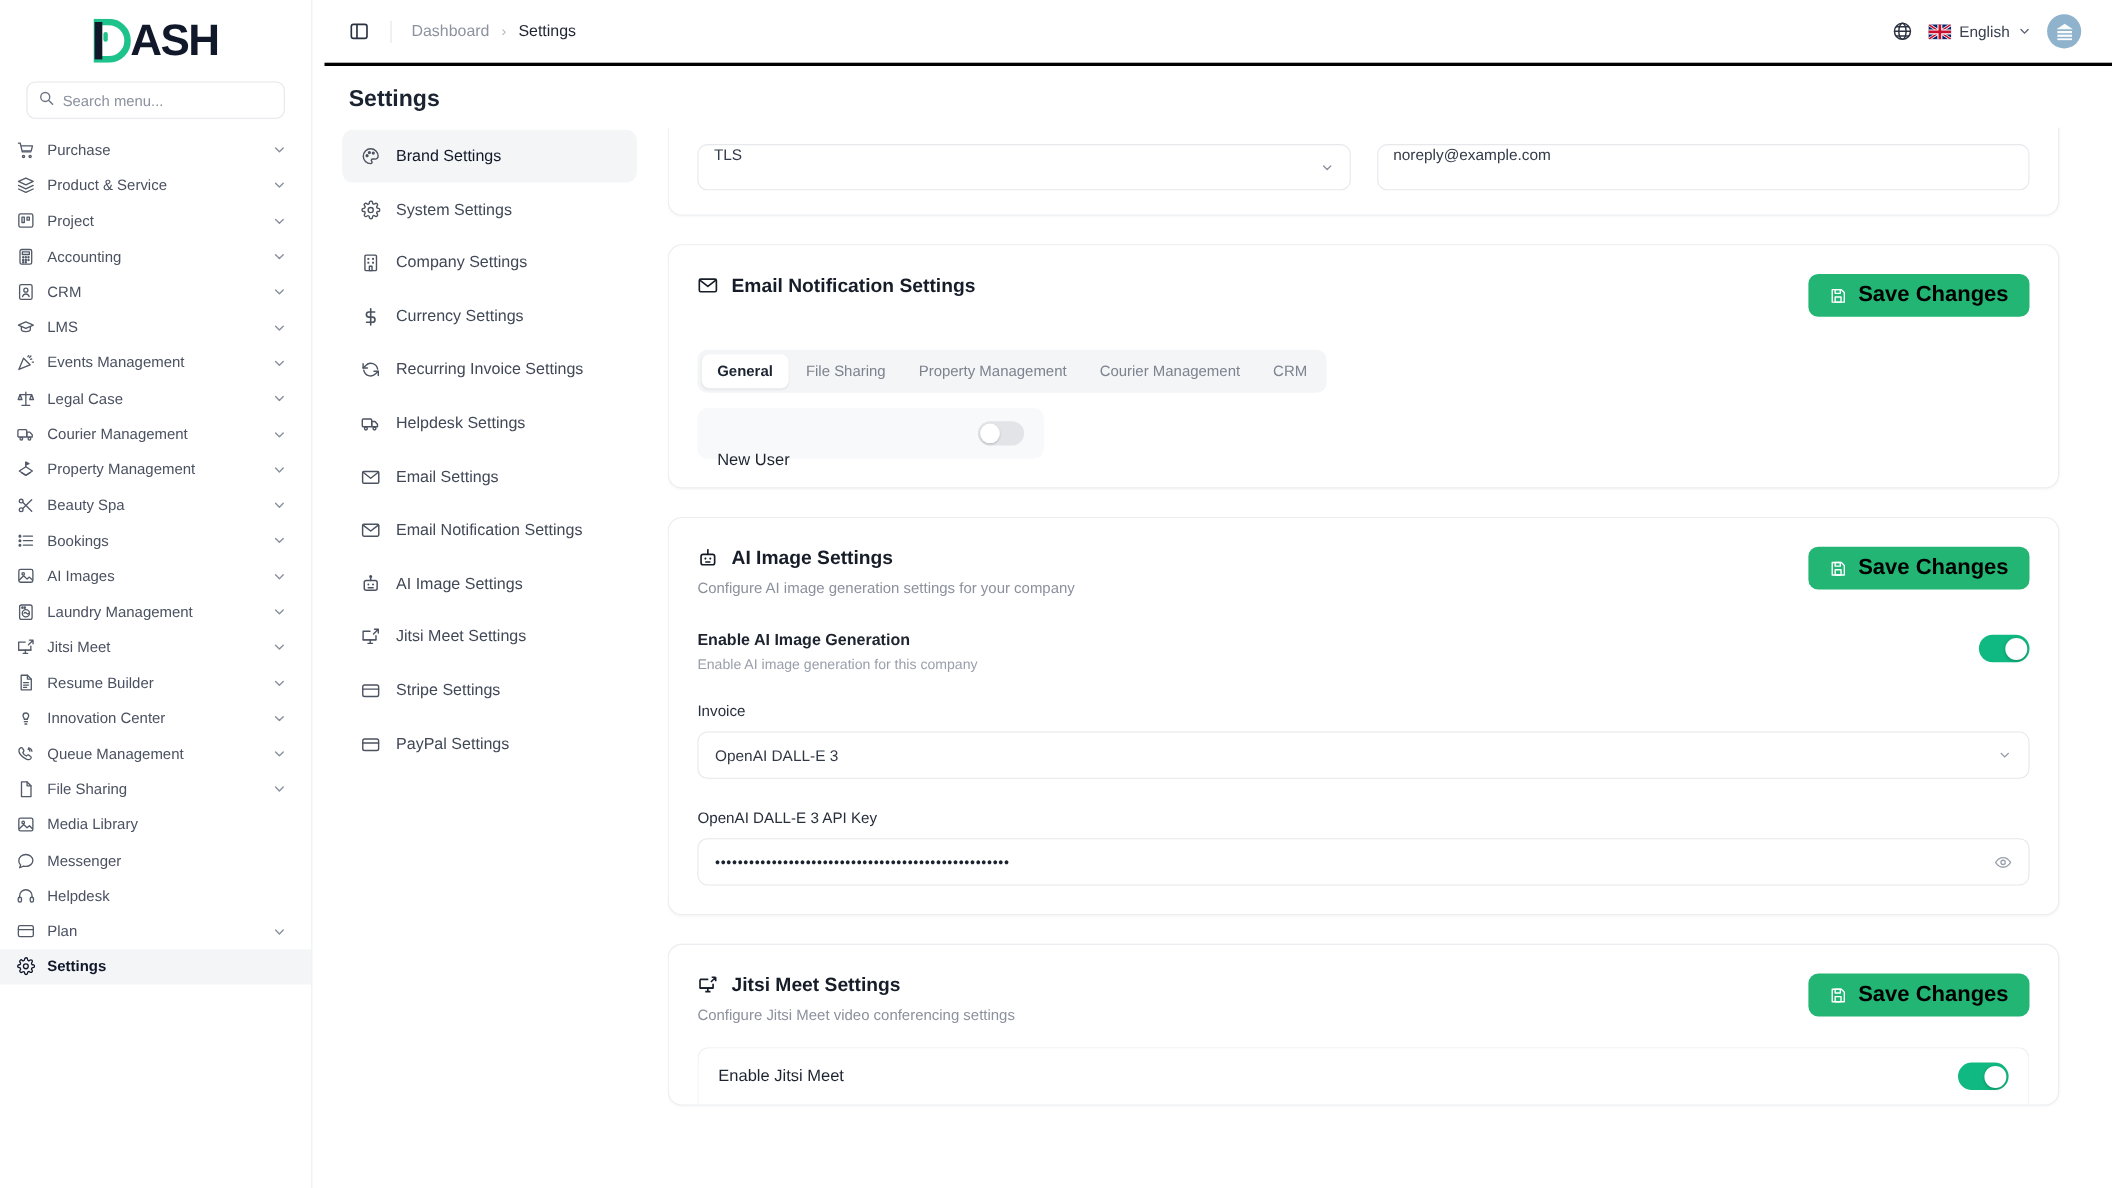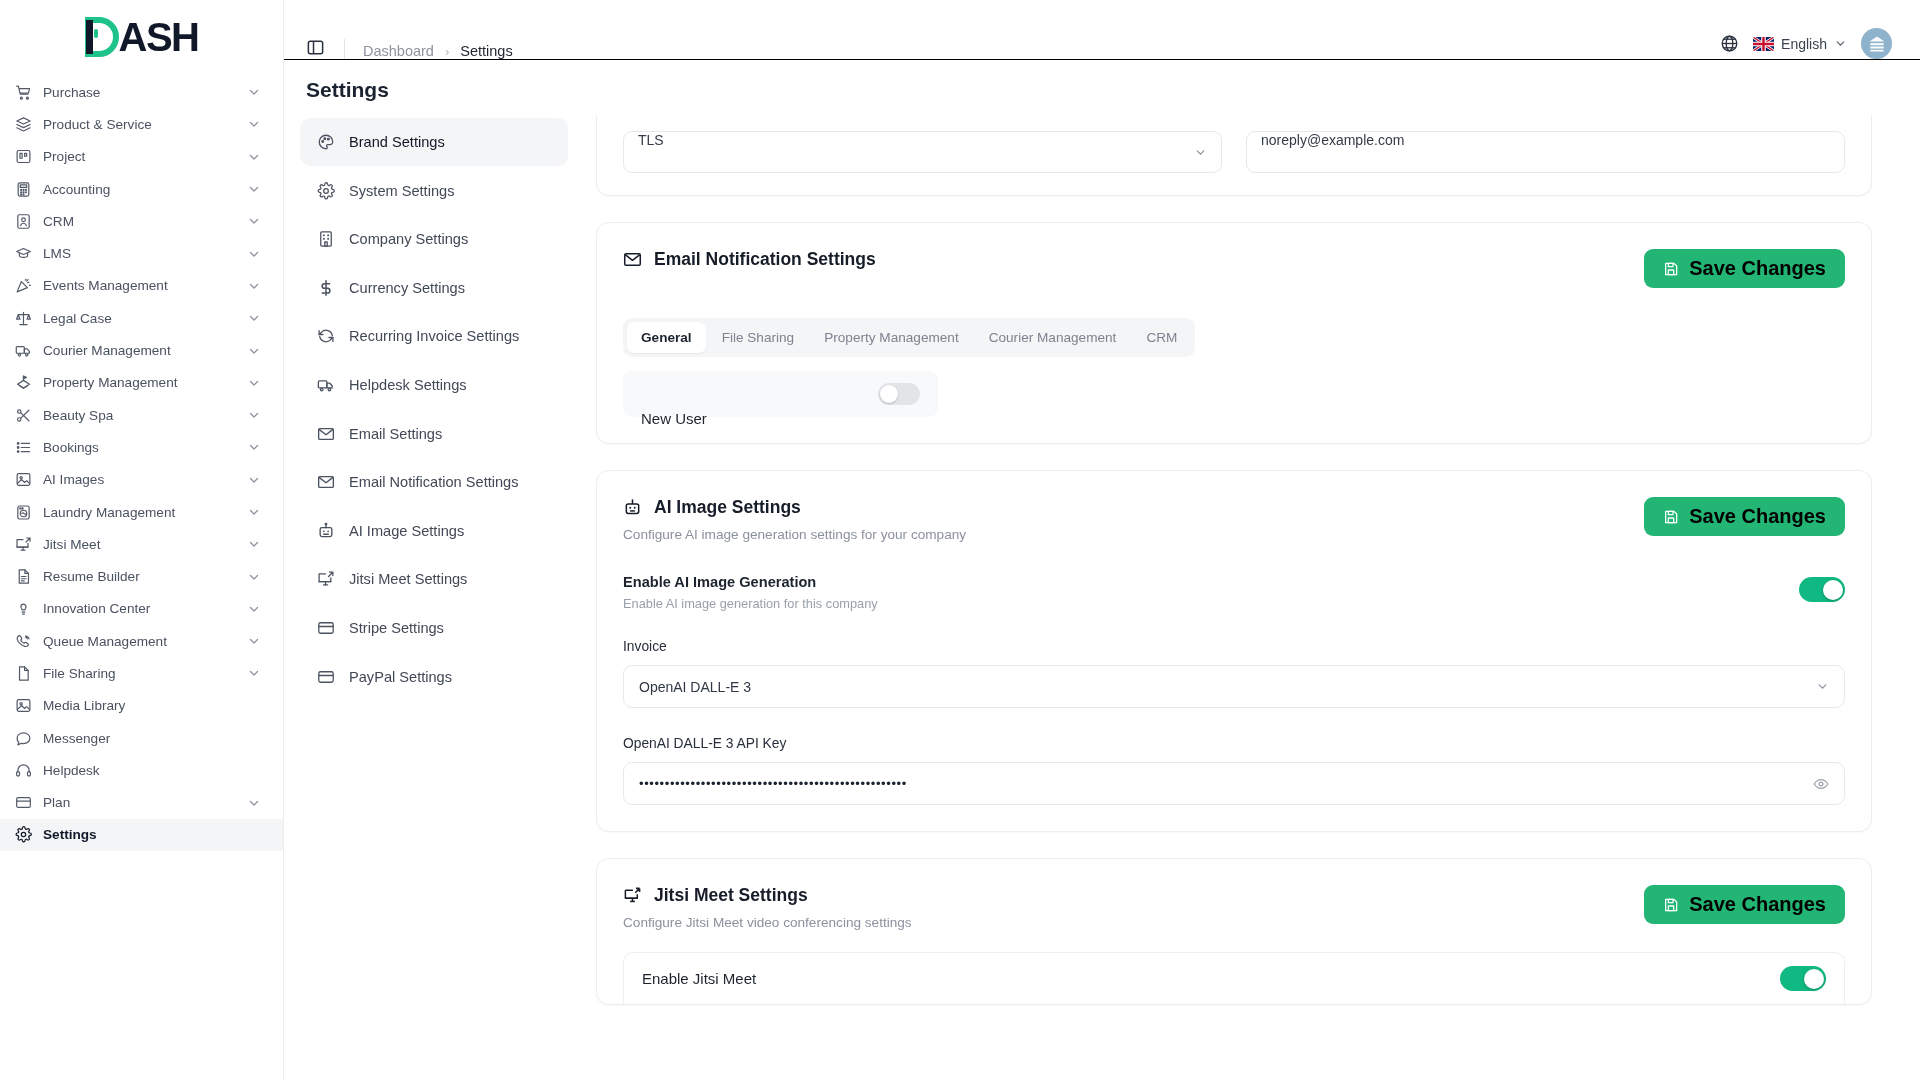--- a/index.html
+++ b/index.html
@@ -2,21 +2,21 @@
 <html><head>
 <meta charset="utf-8">
 <style>
   * { box-sizing: border-box; margin: 0; padding: 0; }
   html, body {
     width: 1920px; height: 1080px;
     font-family: "Liberation Sans", sans-serif;
     background: #ffffff;
     overflow: hidden;
   }
-  .app { display: flex; width: 1920px; height: 1080px; }
+  .app { display: flex; width: 1920px; height: 1080px; gap: 11px; }
 
   
   .sidebar {
     width: 284px; height: 1080px;
     background: #ffffff;
     border-right: 1px solid #ebedf0;
     display: flex; flex-direction: column;
     position: relative;
     flex: 0 0 284px;
   }
@@ -58,22 +58,22 @@
   .nav-item .lbl { flex: 1 1 auto; }
   .nav-item .chev { width: 14px; height: 14px; color: #8a909c; flex: 0 0 14px; }
   .nav-item .chev svg { width: 14px; height: 14px; display:block; }
   .nav-item.active { background: #f4f5f7; color: #11182a; font-weight: 600; }
   .nav-item.active .ico { color: #11182a; }
 
   
   .main { flex: 1 1 auto; height: 1080px; display: flex; flex-direction: column; background: #fff; min-width: 0;}
   .topbar {
     height: 60px; flex: 0 0 60px;
-    border-bottom: 1px solid #000000;
-    display: flex; align-items: flex-end;
+    border-bottom: 3px solid #000000;
+    display: flex; align-items: center;
     padding: 0 28px 0 22px;
     background: #fff;
   }
   .panel-toggle { width: 24px; height: 24px; color:#2a3140; cursor: pointer; display:flex; align-items:center;}
   .panel-toggle svg { width: 19px; height: 19px; }
   .vdiv { width: 1px; height: 20px; background: #e2e5ea; margin: 0 18px 0 14px; }
   .crumbs { display: flex; align-items: center; gap: 11px; font-size: 14.5px; }
   .crumbs .c-inactive { color: #8c939f; cursor: pointer; }
   .crumbs .c-sep { color: #b2b8c2; font-size: 13px; }
   .crumbs .c-active { color: #1e2430; }
@@ -226,20 +226,31 @@
           <svg viewBox="0 0 34 40" xmlns="http://www.w3.org/2000/svg">
             <path d="M3 3 h11 a16 16 0 0 1 0 34 H3 Z" fill="none" stroke="#1ec28b" stroke-width="6"></path>
             <rect x="1" y="3" width="7" height="34" fill="#11182a"></rect>
             <rect x="9" y="12" width="4" height="9" rx="2" fill="#1ec28b"></rect>
           </svg>
         </span>
         <span class="rest">ASH</span>
       </div>
     </div>
 
+    <div class="search-row">
+      <div class="search-box">
+        <span>
+          <svg width="14" height="14" viewBox="0 0 24 24" fill="none" stroke="#6d7482" stroke-width="2.2" stroke-linecap="round">
+            <circle cx="10.5" cy="10.5" r="7"></circle>
+              <line x1="16" y1="16" x2="22" y2="22"></line>
+          </svg>
+        </span>
+        <input type="text" placeholder="Search menu..." style="">
+      </div>
+    </div>
 
     <nav class="nav-scroll" id="sidebar-nav">
         <div class="nav-item">
           <span class="ico">
             <svg viewBox="0 0 24 24" fill="none" stroke="currentColor" stroke-width="1.7" stroke-linecap="round" stroke-linejoin="round">
               <circle cx="9" cy="20" r="1.4"></circle>
               <circle cx="17.5" cy="20" r="1.4"></circle>
               <path d="M2.5 3h2.3l2.6 11.2h11"></path>
               <path d="M6.2 6.6h14.3l-1.6 6.4H7.7"></path>
             </svg>

